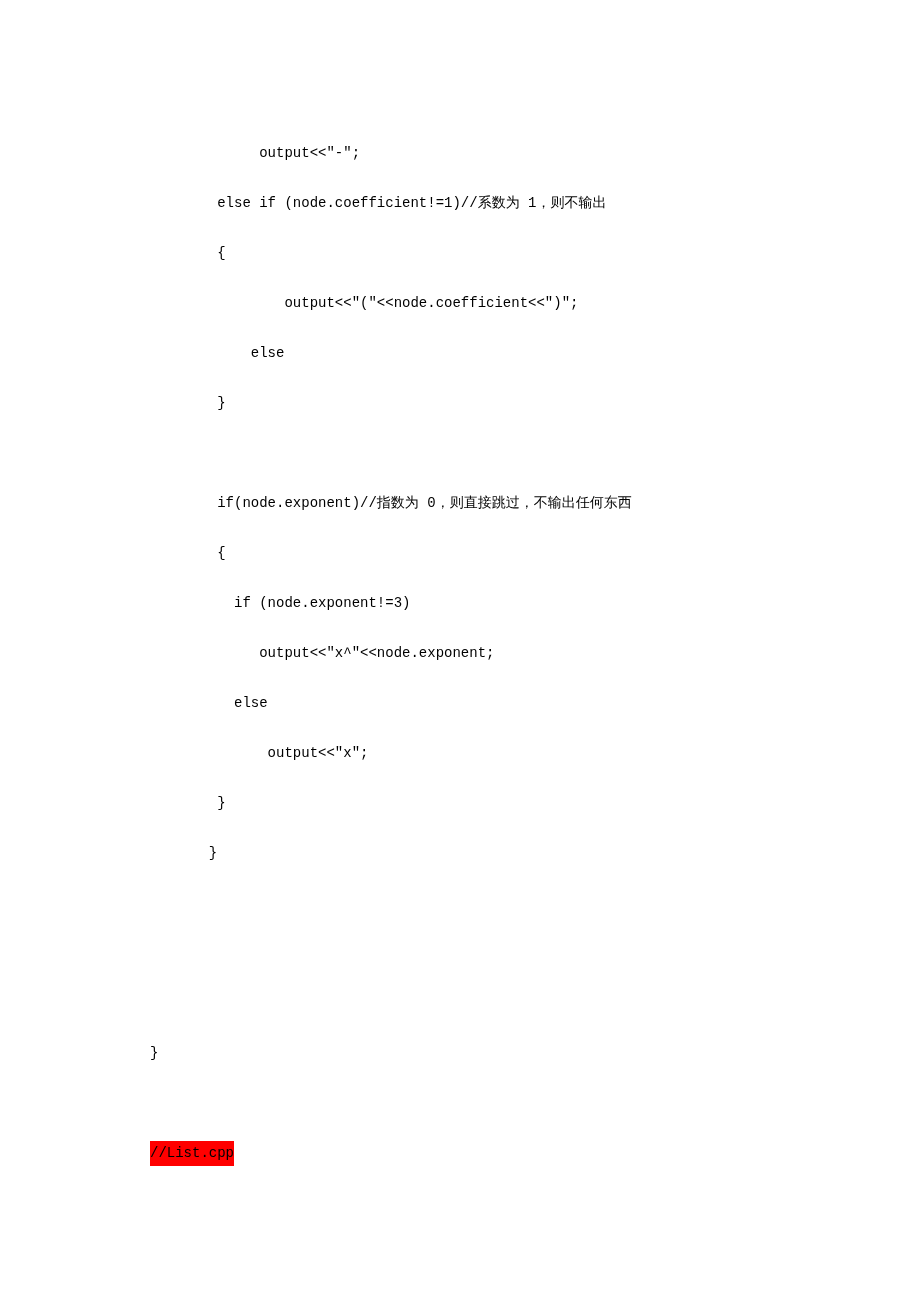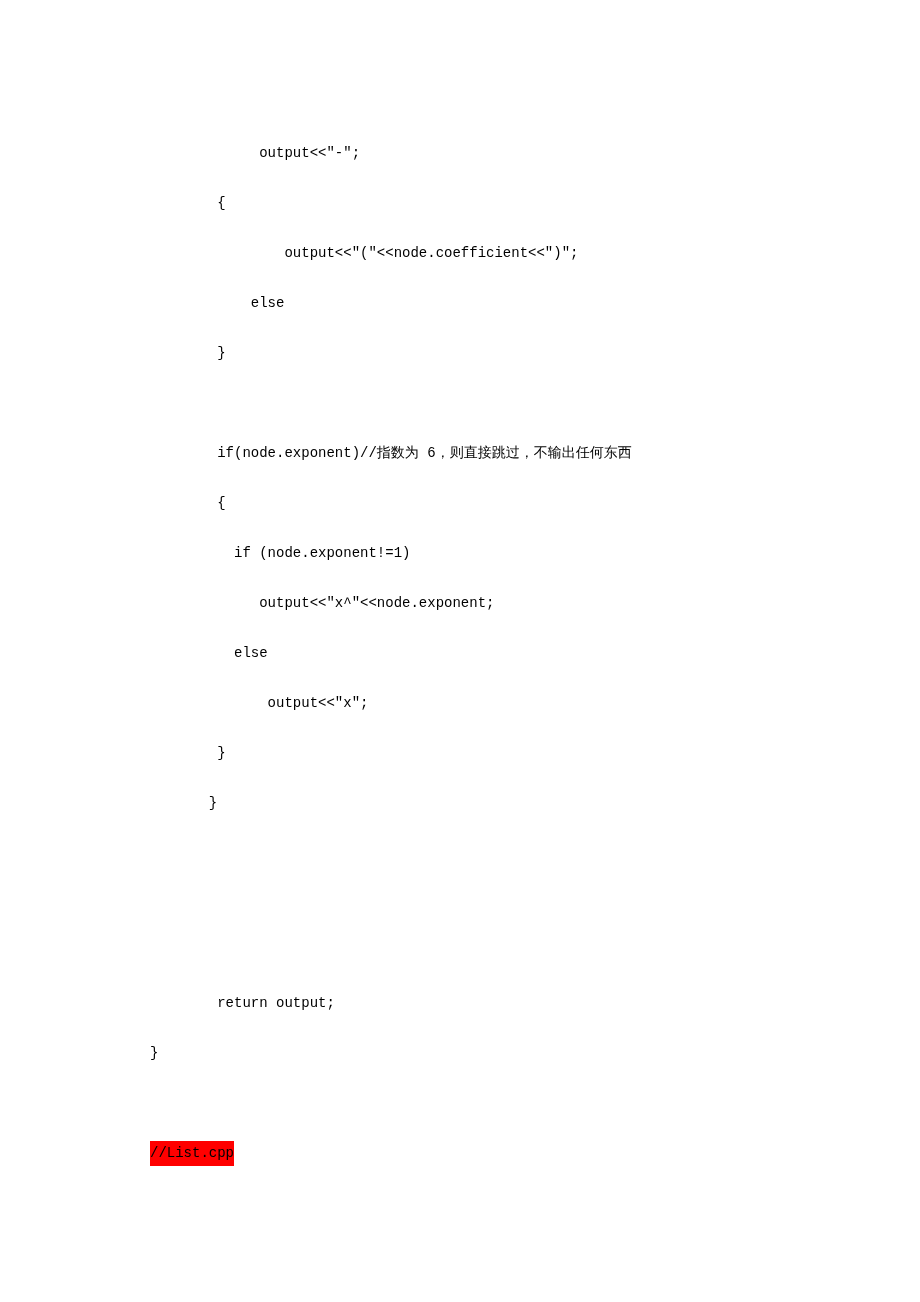--- a/index.html
+++ b/index.html
@@ -23,37 +23,37 @@
   }
   .blank {
     height: 25px;
   }
 </style>
 </head>
 <body>
 
 <div class="page">
 <div>             output&lt;&lt;"-";</div>
+<div>        else if (node.coefficient!=1)//系数为 1，则不输出</div>
 <div>        {</div>
 <div>                output&lt;&lt;"("&lt;&lt;node.coefficient&lt;&lt;")";</div>
 <div>            else</div>
 <div>        }</div>
 <div class="blank"></div>
-<div>        if(node.exponent)//指数为 6，则直接跳过，不输出任何东西</div>
+<div>        if(node.exponent)//指数为 0，则直接跳过，不输出任何东西</div>
 <div>        {</div>
-<div>          if (node.exponent!=1)</div>
+<div>          if (node.exponent!=3)</div>
 <div>             output&lt;&lt;"x^"&lt;&lt;node.exponent;</div>
 <div>          else</div>
 <div>              output&lt;&lt;"x";</div>
 <div>        }</div>
 <div>       }</div>
 <div class="blank"></div>
 <div class="blank"></div>
 <div class="blank"></div>
-<div>        return output;</div>
 <div>}</div>
 <div class="blank"></div>
 <div><span class="highlight">//List.cpp</span></div>
 
 
 
 
 
 
 

